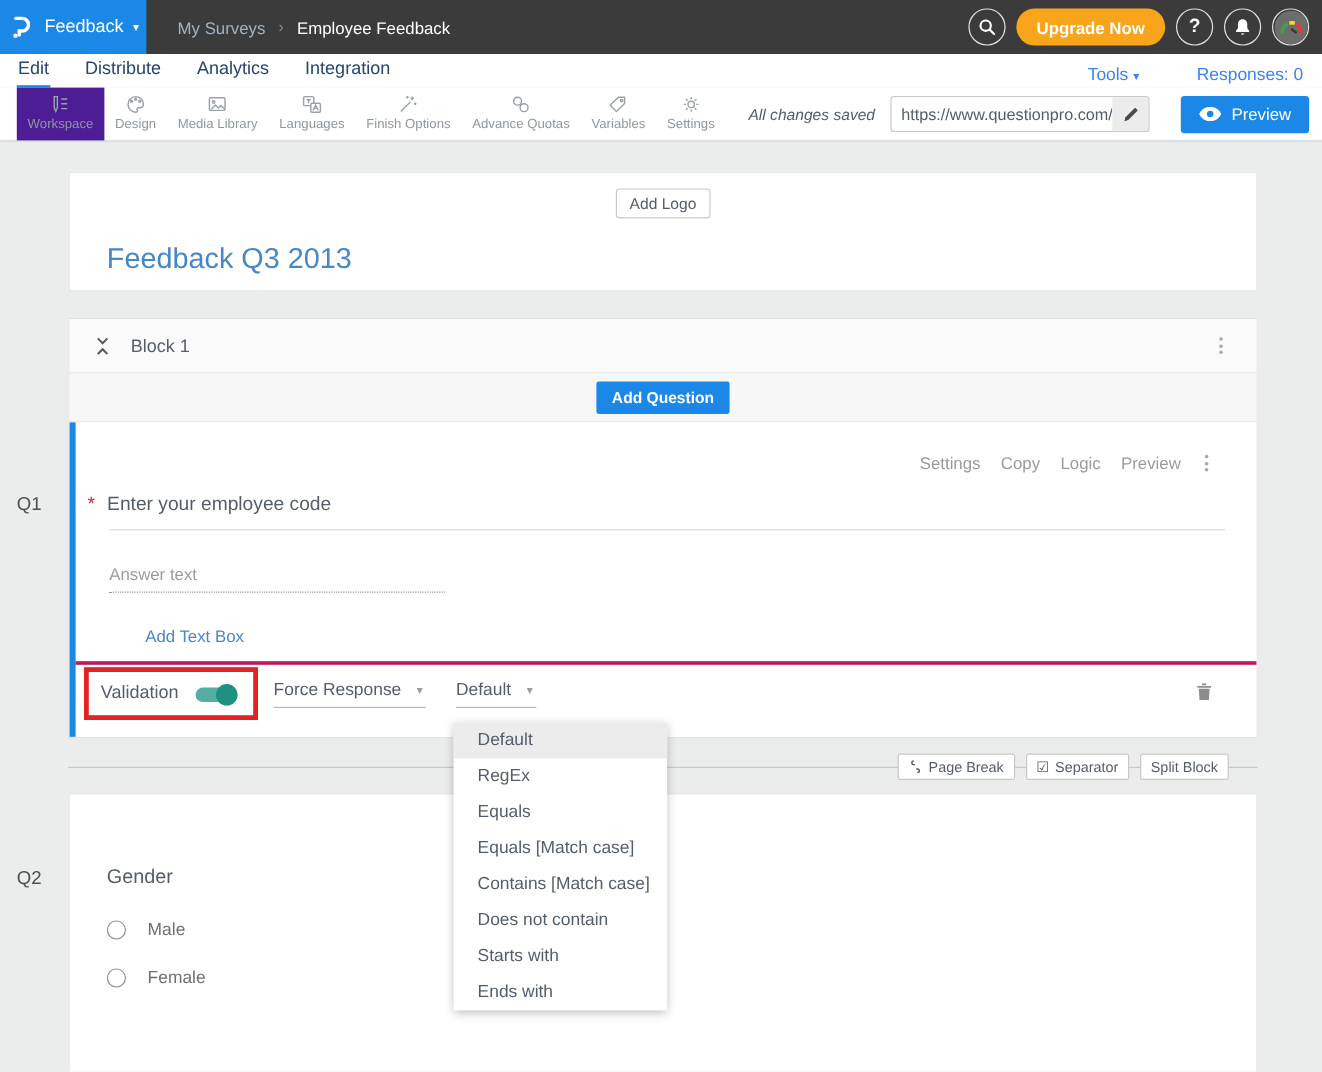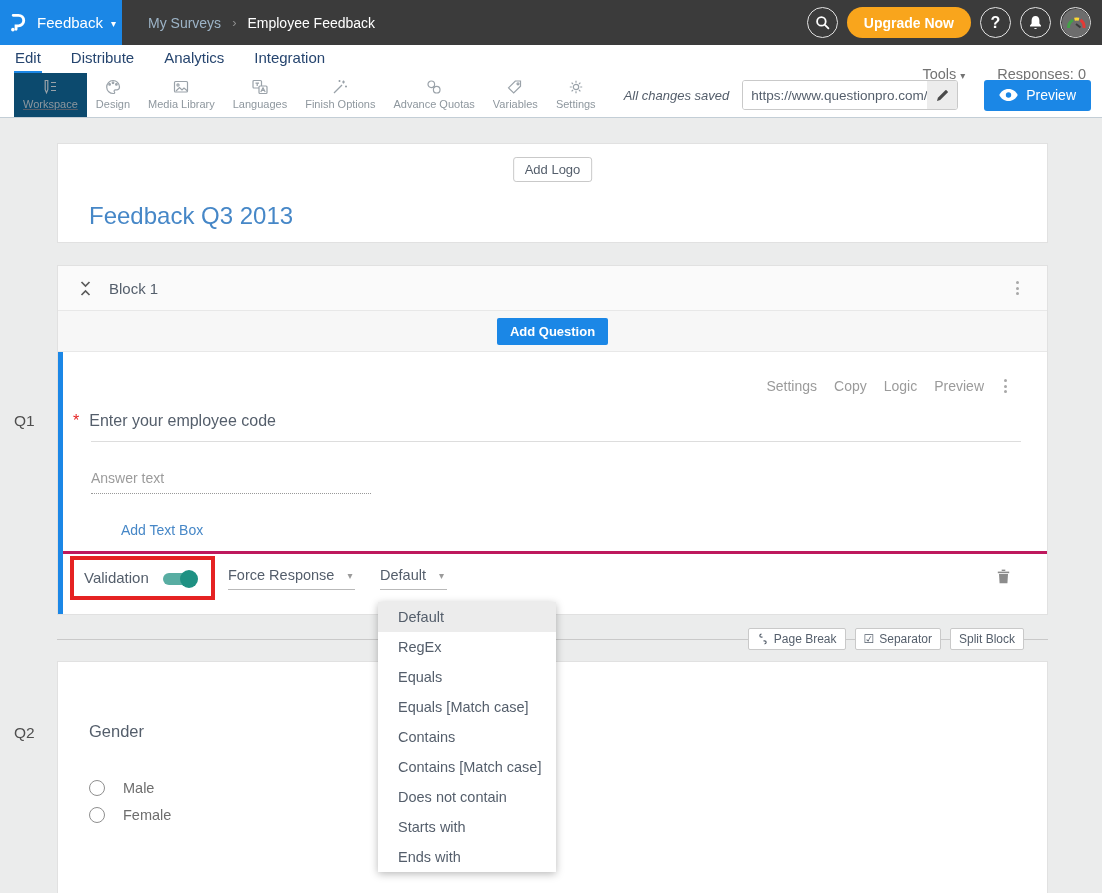--- a/index.html
+++ b/index.html
@@ -22,28 +22,28 @@
   .circle-btn { width:31px; height:31px; border:1.5px solid #e2e2e2; border-radius:50%;
     display:flex; align-items:center; justify-content:center; color:#fff; font-size:16px; font-weight:bold; cursor:pointer; flex:none; }
   .upgrade-btn { height:31px; border-radius:16px; background:#f9a51c; color:#fff; font-weight:bold;
     font-size:14px; display:flex; align-items:center; padding:0 17px; cursor:pointer; }
   .avatar { padding:0; overflow:hidden; }
   
   .nav-row { height:28px; background:#fff; display:flex; padding:0 16px 0 14px; }
   .nav-tab { font-size:15px; color:#26456f; font-weight:500; margin-right:28px; padding:4px 1px 0;
     height:28px; cursor:pointer; }
   .nav-tab.active { border-bottom:2px solid #1b87e6; }
-  .nav-right { margin-left:auto; display:flex; gap:32px; font-size:14.5px; color:#737373; padding-top:21px; }
+  .nav-right { margin-left:auto; display:flex; gap:48px; font-size:14.5px; color:#3b82f6; padding-top:10px; }
   .nav-right .item { cursor:pointer; }
   .nav-right .caret { font-size:10px; }
   
   .toolbar { height:45px; background:#fff; border-bottom:1px solid #c3ced6; display:flex; align-items:center; padding-left:14px; }
   .tool { height:44px; padding:5px 9px 0; display:flex; flex-direction:column; align-items:center; gap:2px; cursor:pointer; }
   .tool .tool-label { font-size:11px; color:#8e979e; white-space:nowrap; }
-  .tool.active { background:#0c4a6e;text-decoration:underline; }
+  .tool.active { background:#4c1d95; }
   .toolbar-right { margin-left:auto; display:flex; align-items:center; padding-right:11px; }
   .saved-status { font-style:italic; font-size:13px; color:#545e6b; margin-right:13px; }
   .url-box { width:216px; height:30px; border:1px solid #c9c9c9; border-radius:3px; background:#fff; display:flex; overflow:hidden; }
   .url-box input { border:none; outline:none; flex:1; min-width:0; font-size:13.5px; color:#545e6b; padding:0 0 0 8px; font-family:inherit; }
   .url-edit { width:30px; background:#ececec; display:flex; align-items:center; justify-content:center; cursor:pointer; flex:none; }
   .preview-btn { height:31px; background:#1b87e6; border-radius:3px; color:#fff; font-size:14px;
     display:flex; align-items:center; gap:8px; padding:0 15px; margin-left:26px; cursor:pointer; }
   
   .card { background:#fff; border:1px solid #e1e1e1; margin:0 54px 0 57px; }
   .title-card { margin-top:25px; height:100px; position:relative; }
@@ -86,21 +86,21 @@
   .block-sep-row { position:relative; height:46px; margin:0 54px 0 57px; }
   .sep-line { position:absolute; left:0; right:0; top:24px; border-top:1px solid #c9c9c9; }
   .sep-buttons { position:absolute; right:24px; top:13px; display:flex; gap:9px; }
   .sep-btn { background:#fff; border:1px solid #c9c9c9; border-radius:2px; font-size:12px; color:#545e6b;
     padding:3px 8px; display:flex; align-items:center; gap:5px; cursor:pointer; }
   .sep-btn .glyph { font-size:12px; }
   
   .q2-card { position:relative; height:240px; }
   .q2-question { position:absolute; left:31px; top:60px; font-size:16.5px; color:#545e6b; }
   .radio-row { position:absolute; left:31px; display:flex; align-items:center; gap:18px; cursor:pointer; }
-  .radio-row.r1 { top:118px; }
+  .radio-row.r1 { top:105px; }
   .radio-row.r2 { top:145px; }
   .radio-circle { width:16px; height:16px; border:1.5px solid #8f8f8f; border-radius:50%; background:#fff; flex:none; }
   .radio-label { font-size:14.5px; color:#6e6e6e; }
   
   .q-label { position:absolute; left:14px; font-size:15.5px; color:#4f4f4f; }
   #q1-label { top:412px; }
   #q2-label { top:724px; }
   .dropdown-menu { position:absolute; left:378px; top:602px; width:178px; background:#fff;
     box-shadow:0 2px 8px rgba(0,0,0,.28); z-index:20; }
   .dropdown-item { height:30px; line-height:30px; padding-left:20px; font-size:14.5px; color:#545e6b; cursor:pointer; }
@@ -381,18 +381,17 @@
 </section>
 
 <span class="q-label" id="q1-label">Q1</span>
 <span class="q-label" id="q2-label">Q2</span>
 
 <div class="dropdown-menu">
   <div class="dropdown-item selected">Default</div>
   <div class="dropdown-item">RegEx</div>
   <div class="dropdown-item">Equals</div>
   <div class="dropdown-item">Equals [Match case]</div>
-  <div class="dropdown-item">Contains</div>
   <div class="dropdown-item">Contains [Match case]</div>
   <div class="dropdown-item">Does not contain</div>
   <div class="dropdown-item">Starts with</div>
   <div class="dropdown-item">Ends with</div>
 </div>
 
 </body></html>

